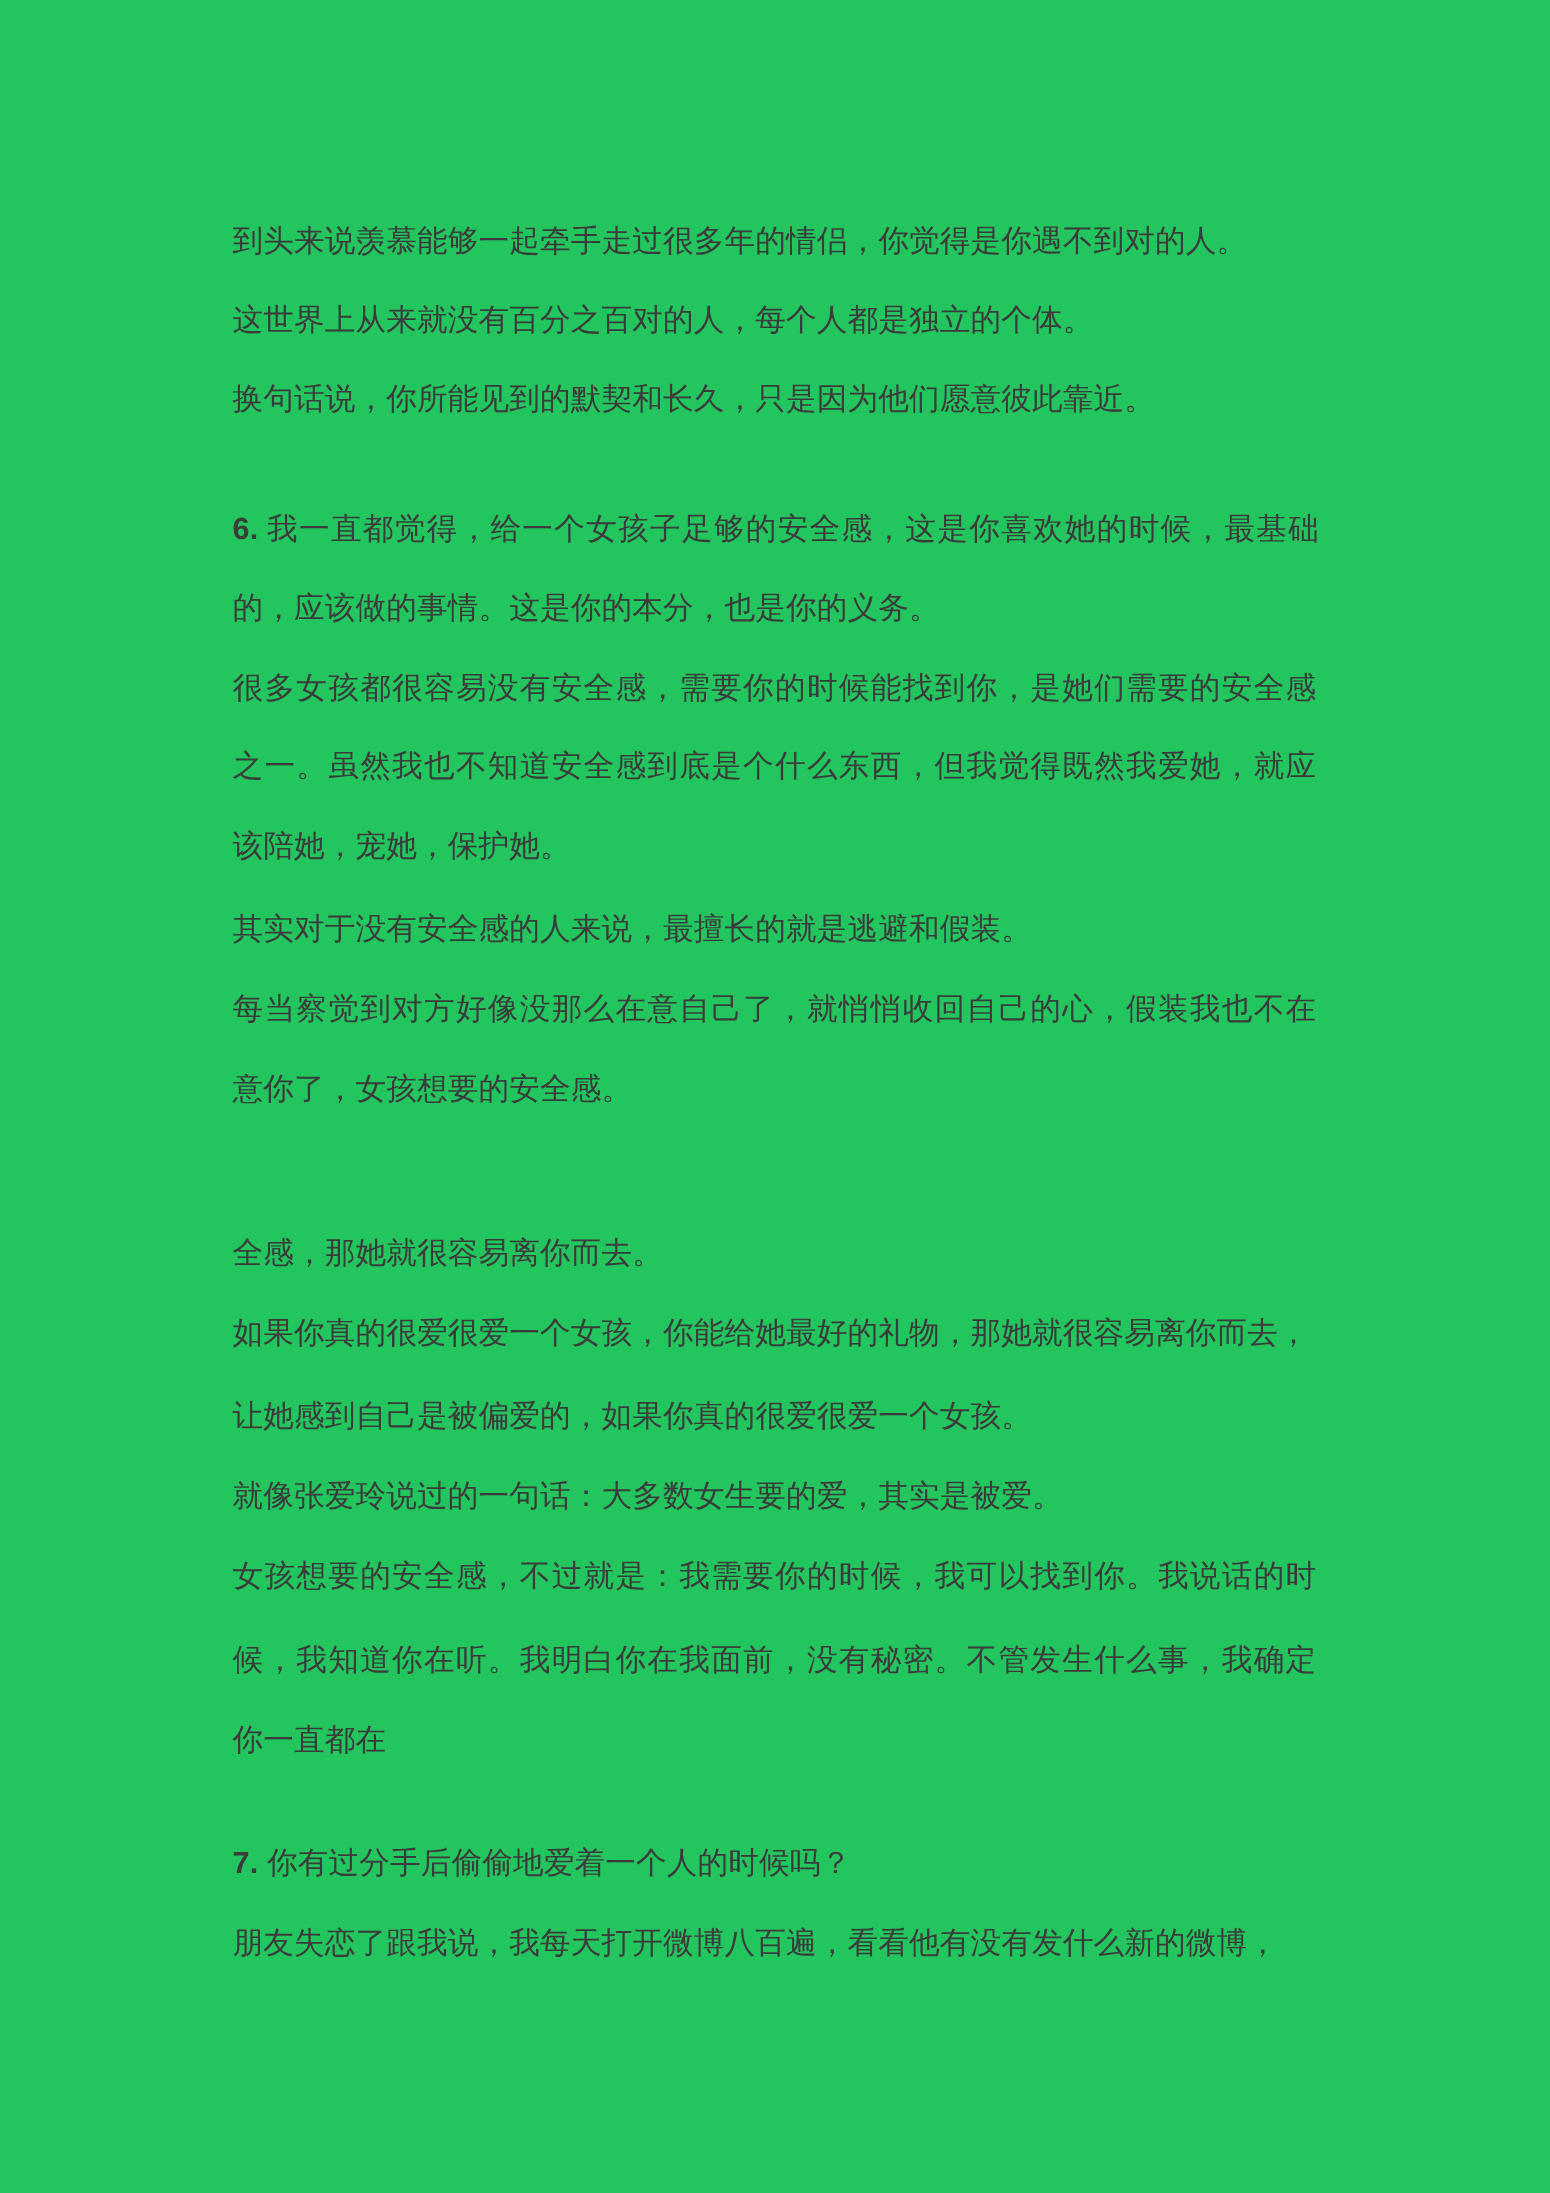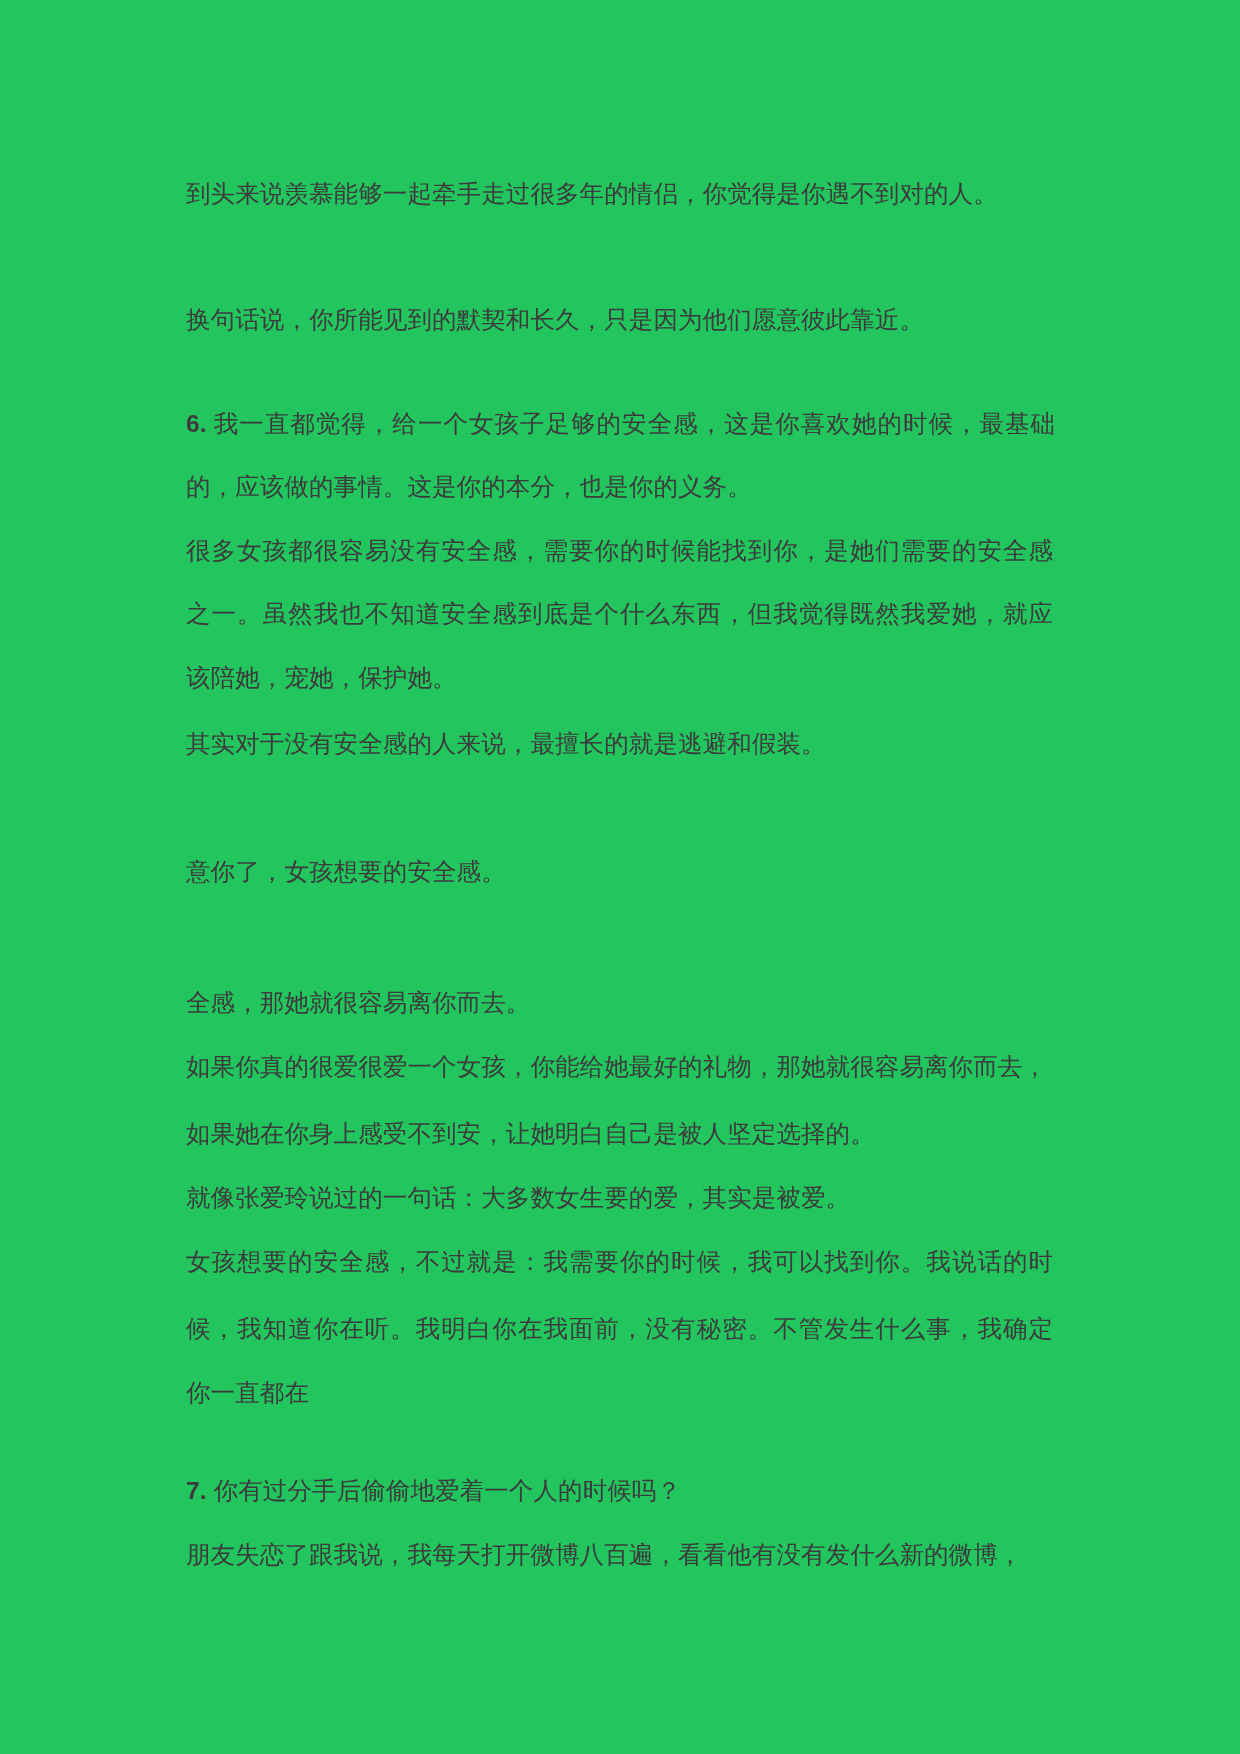--- a/index.html
+++ b/index.html
@@ -37,31 +37,33 @@
     letter-spacing: 0.1px;
     margin-right: 7px;
   }
 </style>
 </head>
 <body style="color: rgb(59, 59, 59);">
 
 <div class="page">
   <div class="text-layer">
       <div class="line" style="top: 179px;"><span>到头来说羡慕能够一起牵手走过很多年的情侣，你觉得是你遇不到对的人。</span></div>
+      <div class="line" style="top: 242px;"><span>这世界上从来就没有百分之百对的人，每个人都是独立的个体。</span></div>
       <div class="line" style="top: 305px;"><span>换句话说，你所能见到的默契和长久，只是因为他们愿意彼此靠近。</span></div>
       <div class="line justify" style="top: 409px;"><span class="prefix">6.</span><span>我一直都觉得，给一个女孩子足够的安全感，这是你喜欢她的时候，最基础</span></div>
       <div class="line" style="top: 472px;"><span>的，应该做的事情。这是你的本分，也是你的义务。</span></div>
       <div class="line justify" style="top: 536px;"><span>很多女孩都很容易没有安全感，需要你的时候能找到你，是她们需要的安全感</span></div>
       <div class="line justify" style="top: 599px;"><span>之一。虽然我也不知道安全感到底是个什么东西，但我觉得既然我爱她，就应</span></div>
       <div class="line" style="top: 663px;"><span>该陪她，宠她，保护她。</span></div>
       <div class="line" style="top: 729px;"><span>其实对于没有安全感的人来说，最擅长的就是逃避和假装。</span></div>
+      <div class="line justify" style="top: 793px;"><span>每当察觉到对方好像没那么在意自己了，就悄悄收回自己的心，假装我也不在</span></div>
       <div class="line" style="top: 857px;"><span>意你了，女孩想要的安全感。</span></div>
       <div class="line" style="top: 988px;"><span>全感，那她就很容易离你而去。</span></div>
       <div class="line" style="top: 1052px;"><span>如果你真的很爱很爱一个女孩，你能给她最好的礼物，那她就很容易离你而去，</span></div>
-      <div class="line" style="top: 1119px;"><span>如果她在你身上感受不到安，让她明白自己是被人坚定选择的。</span></div>
+      <div class="line" style="top: 1119px;"><span>让她感到自己是被偏爱的，如果你真的很爱很爱一个女孩。</span></div>
       <div class="line" style="top: 1183px;"><span>就像张爱玲说过的一句话：大多数女生要的爱，其实是被爱。</span></div>
       <div class="line justify" style="top: 1247px;"><span>女孩想要的安全感，不过就是：我需要你的时候，我可以找到你。我说话的时</span></div>
       <div class="line justify" style="top: 1314px;"><span>候，我知道你在听。我明白你在我面前，没有秘密。不管发生什么事，我确定</span></div>
       <div class="line" style="top: 1378px;"><span>你一直都在</span></div>
       <div class="line" style="top: 1476px;"><span class="prefix">7.</span><span>你有过分手后偷偷地爱着一个人的时候吗？</span></div>
       <div class="line" style="top: 1540px;"><span>朋友失恋了跟我说，我每天打开微博八百遍，看看他有没有发什么新的微博，</span></div>
     </div>
 </div>
 
 </body></html>

